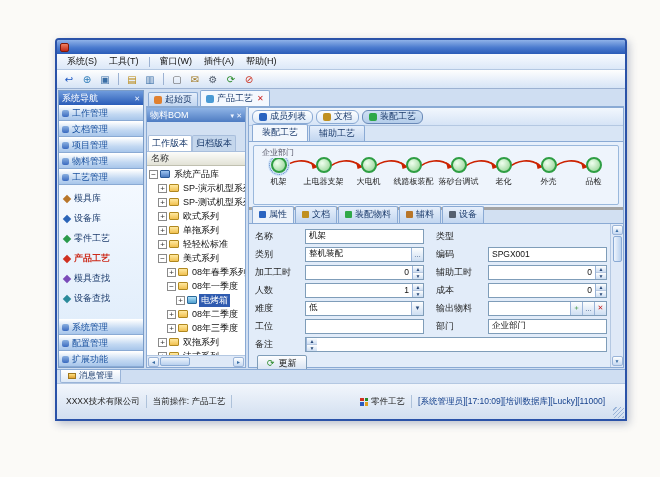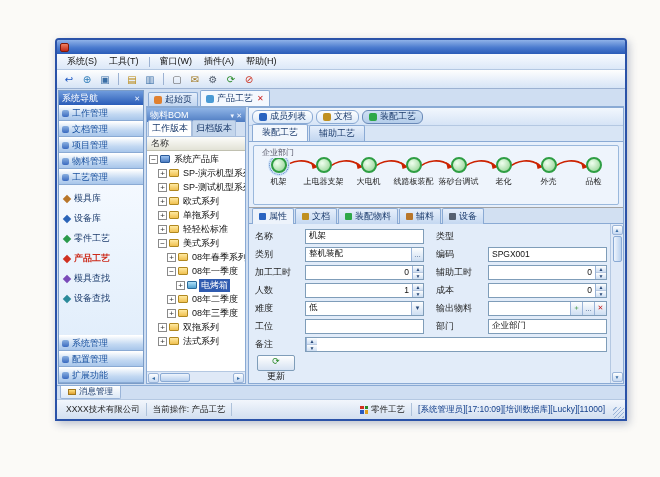--- a/index.html
+++ b/index.html
@@ -58,21 +58,21 @@
   .closex { color:#c81e1e; font-size:8px; font-weight:bold; margin-left:1px; }
   .content { flex:1; display:flex; min-height:0; background:#cfdef2; }
 
   
   .bom { width:100px; flex:0 0 auto; display:flex; flex-direction:column;
     border:1px solid #8aaad4; background:#fff; }
   .bom-title { height:14px; flex:0 0 auto; background:linear-gradient(#8fb4e6,#4e7cc2);
     color:#fff; font-size:9px; display:flex; align-items:center; gap:2px; padding:0 3px; }
   .bom-title .sp { flex:1; }
   .hbtn { font-size:7px; color:#f0f5ff; line-height:1; }
-  .bom-tabs { height:15px; flex:0 0 auto; display:flex; align-items:flex-end; gap:0;
+  .bom-tabs { height:30px; flex:0 0 auto; display:flex; align-items:flex-end; gap:0;
     background:#d2e0f2; border-bottom:1px solid #a8bedc; padding-left:1px; }
   .bom-tab { font-size:9px; padding:1px 3px; border:1px solid #a8bedc; border-bottom:none;
     border-radius:2px 2px 0 0; background:#c4d6ec; color:#1a3a6b; max-width:50px;
     white-space:nowrap; overflow:hidden; }
   .bom-tab.active { background:#fff; }
   .bom-colhead { height:14px; flex:0 0 auto; background:linear-gradient(#fcfcfa,#e2e2d6);
     border-bottom:1px solid #c0c0b0; font-size:9px; color:#333; display:flex; align-items:center; padding:0 4px; }
   .tree { flex:1; min-height:0; overflow:hidden; background:#fff; padding-top:1px; }
   .tree-row { height:14px; display:flex; align-items:center; white-space:nowrap; cursor:default; }
   .expander { width:9px; height:9px; flex:0 0 auto; border:1px solid #8a8a8a; background:#fff;
@@ -123,22 +123,22 @@
   .flow-nodes { position:absolute; left:2px; right:2px; top:11px; bottom:1px; display:flex; }
   .fnode { flex:1; min-width:0; position:relative; display:flex; flex-direction:column; align-items:center; }
   .circ { width:16px; height:16px; border-radius:50%; border:2px solid #2f9e44;
     background:radial-gradient(circle at 35% 35%, #f0fff0, #8cd08c); position:relative; z-index:2; }
   .fnode.selected .circ { outline:1px dotted #4a7ac0; outline-offset:1px; box-shadow:0 0 0 3px #d2e4f8; }
   .flabel { font-size:8px; color:#222; margin-top:3px; white-space:nowrap; z-index:2; }
   .arrowwrap { position:absolute; left:-46%; top:1px; width:92%; height:14px; pointer-events:none; z-index:1; }
   .arrowwrap svg { width:100%; height:100%; display:block; }
 
   
-  .proptabs { height:17px; flex:0 0 auto; display:flex; align-items:flex-start; gap:1px; padding-left:3px;
-    background:#d2e0f2; border-top:1px solid #a3a3a3; border-bottom:1px solid #8aaad4; }
+  .proptabs { height:17px; flex:0 0 auto; display:flex; align-items:flex-end; gap:1px; padding-left:3px;
+    background:#d2e0f2; border-top:3px solid #a3a3a3; border-bottom:1px solid #8aaad4; }
   .ptab { font-size:9px; display:flex; align-items:center; gap:3px; padding:1px 6px 2px;
     border:1px solid #8aaad4; border-bottom:none; border-radius:2px 2px 0 0;
     background:linear-gradient(#e6effb,#c2d6f0); color:#1a3a6b; white-space:nowrap; }
   .ptab.active { background:#edf3fb; }
   .ptab .picon { width:7px; height:7px; border-radius:1px; }
   .formwrap { flex:1; min-height:0; display:flex; background:#e2ecf9; }
   .form { flex:1; min-width:0; padding:4px 3px 2px 6px; display:flex; flex-direction:column; gap:2px; }
   .frow { display:grid; grid-template-columns:50px 1fr 12px 52px 1fr; align-items:center; height:16px; flex:0 0 auto; }
   .frow.wide { grid-template-columns:50px 1fr; }
   .flabel2 { font-size:9px; color:#222; padding-right:3px; white-space:nowrap; overflow:hidden; }
@@ -150,31 +150,31 @@
   .fbtn { width:12px; flex:0 0 auto; border-left:1px solid #9ab4d8; background:linear-gradient(#fdfefe,#cedef2);
     font-size:7px; color:#2a4a7a; display:flex; align-items:center; justify-content:center; }
   .fbtn.red { color:#c81e1e; } .fbtn.green { color:#2a8a2a; }
   .spinbox { width:11px; flex:0 0 auto; display:flex; flex-direction:column; border-left:1px solid #9ab4d8; }
   .spinbox span { flex:1; background:linear-gradient(#fdfefe,#cedef2); font-size:5px; line-height:6px;
     text-align:center; color:#2a4a7a; }
   .spinbox span:first-child { border-bottom:1px solid #b8c8e0; }
   .updrow { height:18px; display:flex; align-items:center; padding-left:2px; flex:0 0 auto; }
   .updbtn { display:flex; align-items:center; gap:4px; height:16px; padding:0 9px; font-size:9px;
     border:1px solid #7f9db9; border-radius:2px; background:linear-gradient(#fefefe,#d6e2f2);
-    color:#111; font-family:inherit;flex-direction:column; }
+    color:#111; font-family:inherit; }
   .g-refresh::before { content:"⟳"; color:#2a8a2a; font-size:9px; }
 
   
   .dockstrip { height:14px; flex:0 0 auto; background:#cfdef2; border-top:1px solid #8aaad4;
     display:flex; align-items:flex-start; padding-left:3px; }
   .docktab { height:13px; display:flex; align-items:center; gap:3px; padding:0 7px; font-size:8.5px;
     background:linear-gradient(#ffffff,#dce8f6); border:1px solid #9ab4d8; border-top:none;
     border-radius:0 0 2px 2px; color:#1a3a6b; }
   .micon { width:8px; height:6px; background:linear-gradient(#ffe080,#e0a030); border:1px solid #a07820; flex:0 0 auto; }
-  .statusbar { height:20px; flex:0 0 auto; background:linear-gradient(#f2f6fc,#d2dff0);
+  .statusbar { height:36px; flex:0 0 auto; background:linear-gradient(#f2f6fc,#d2dff0);
     border-top:1px solid #b4c8e2; display:flex; align-items:center; font-size:8.5px; color:#222;
     padding:0 14px 0 3px; position:relative; }
   .scell { padding:0 6px; height:13px; display:flex; align-items:center; border-right:1px solid #aec2da;
     white-space:nowrap; }
   .sfill { flex:1; }
   .sgrid { width:8px; height:8px; display:grid; grid-template-columns:1fr 1fr; gap:1px; margin-right:3px; }
   .sgrid i { background:#d03020; } .sgrid i:nth-child(2){background:#2a8a2a;}
   .sgrid i:nth-child(3){background:#2a5ac0;} .sgrid i:nth-child(4){background:#e0a020;}
   .session { color:#14408c; border-right:none; }
   .grip { position:absolute; right:1px; bottom:1px; width:11px; height:11px;

